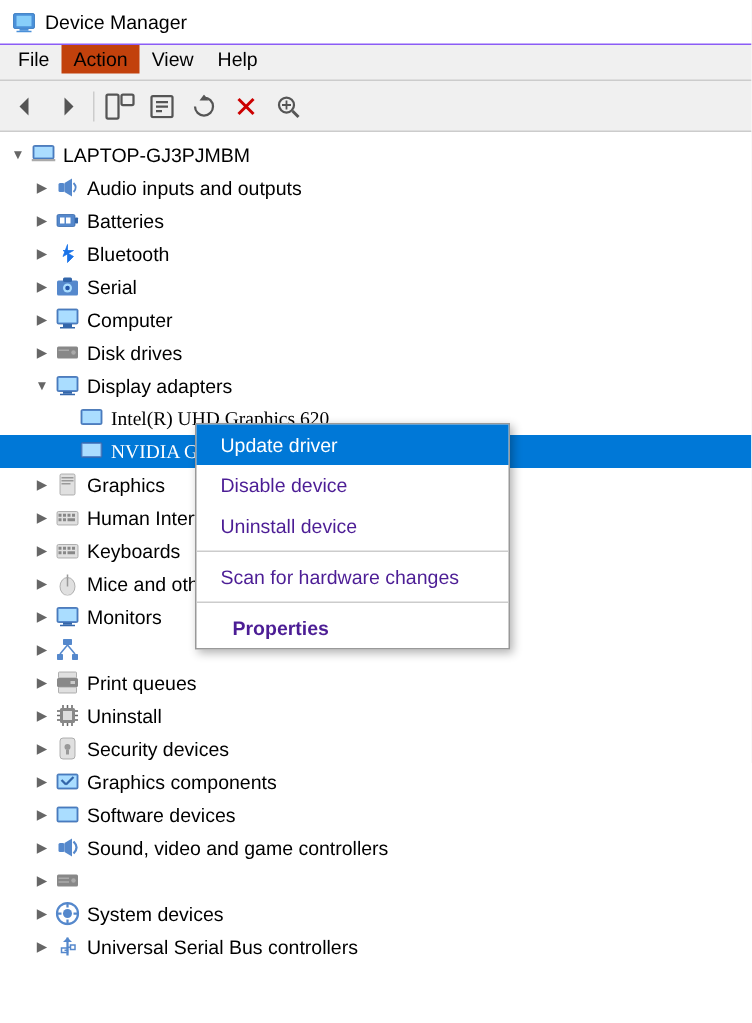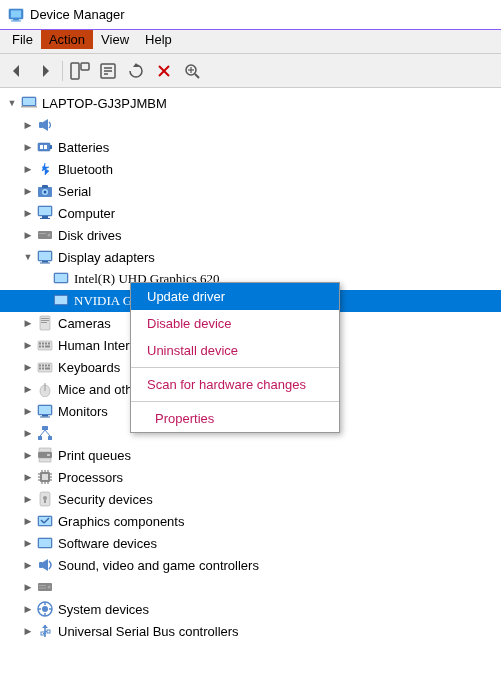--- a/index.html
+++ b/index.html
@@ -115,24 +115,24 @@
       width: 210px;
       background: #fff;
       border: 1px solid #999;
       box-shadow: 2px 2px 6px rgba(0,0,0,0.3);
       z-index: 100;
     }
     .ctx-item {
       padding: 6px 16px;
       font-size: 13px;
       cursor: pointer;
-      color: #be185d;
+      color: #4c1d95;
     }
     .ctx-item.highlighted { background: #0078d7; color: #fff; }
-    .ctx-item.bold { font-weight: normal; padding-left: 24px; }
+    .ctx-item.bold { font-weight: bold; padding-left: 24px; }
     .ctx-separator { height: 1px; background: #ccc; margin: 3px 0; }
   </style>
 </head>
 <body>
 
 <div class="title-bar">
   <span class="title-bar-icon">
     <svg width="16" height="16" viewBox="0 0 16 16">
       <rect x="1" y="2" width="14" height="10" rx="1" fill="#4a90d9" stroke="#2a70b9" stroke-width="0.5"></rect>
       <rect x="3" y="3.5" width="10" height="7" fill="#87cefa"></rect>
@@ -215,20 +215,21 @@
 
     <div class="tree-item indent-1">
       <span class="expand-icon">▶</span>
       <span class="tree-icon">
         <svg width="16" height="16" viewBox="0 0 16 16">
           <rect x="2" y="5" width="4" height="6" rx="1" fill="#5588cc"></rect>
           <polygon points="6,5 11,2 11,14 6,11" fill="#5588cc"></polygon>
           <path d="M12 5 Q15 8 12 11" fill="none" stroke="#5588cc" stroke-width="1.2"></path>
         </svg>
       </span>
+      <span class="tree-label">Audio inputs and outputs</span>
     </div>
 
     <div class="tree-item indent-1">
       <span class="expand-icon">▶</span>
       <span class="tree-icon">
         <svg width="16" height="16" viewBox="0 0 16 16">
           <rect x="1" y="4" width="12" height="8" rx="1" fill="#5588cc" stroke="#3366aa" stroke-width="0.5"></rect>
           <rect x="13" y="6" width="2" height="4" rx="0.5" fill="#3366aa"></rect>
           <rect x="3" y="6" width="3" height="4" fill="#fff"></rect>
           <rect x="7" y="6" width="3" height="4" fill="#fff"></rect>
@@ -323,21 +324,21 @@
     <div class="tree-item indent-1">
       <span class="expand-icon">▶</span>
       <span class="tree-icon">
         <svg width="16" height="16" viewBox="0 0 16 16">
           <rect x="3" y="1" width="10" height="14" rx="1" fill="#e0e0e0" stroke="#999" stroke-width="0.5"></rect>
           <rect x="4" y="3" width="8" height="1" fill="#999"></rect>
           <rect x="4" y="5" width="8" height="1" fill="#999"></rect>
           <rect x="4" y="7" width="6" height="1" fill="#999"></rect>
         </svg>
       </span>
-      <span class="tree-label">Cameras</span>
+      <span class="tree-label">Graphics</span>
     </div>
 
     <div class="tree-item indent-1">
       <span class="expand-icon">▶</span>
       <span class="tree-icon">
         <svg width="16" height="16" viewBox="0 0 16 16">
           <rect x="1" y="4" width="14" height="9" rx="1" fill="#e0e0e0" stroke="#999" stroke-width="0.5"></rect>
           <rect x="2" y="5.5" width="2" height="2" fill="#888"></rect>
           <rect x="5" y="5.5" width="2" height="2" fill="#888"></rect>
           <rect x="8" y="5.5" width="2" height="2" fill="#888"></rect>
@@ -431,21 +432,21 @@
           <line x1="8" y1="13" x2="8" y2="15" stroke="#666" stroke-width="1"></line>
           <line x1="11" y1="13" x2="11" y2="15" stroke="#666" stroke-width="1"></line>
           <line x1="1" y1="5" x2="3" y2="5" stroke="#666" stroke-width="1"></line>
           <line x1="1" y1="8" x2="3" y2="8" stroke="#666" stroke-width="1"></line>
           <line x1="1" y1="11" x2="3" y2="11" stroke="#666" stroke-width="1"></line>
           <line x1="13" y1="5" x2="15" y2="5" stroke="#666" stroke-width="1"></line>
           <line x1="13" y1="8" x2="15" y2="8" stroke="#666" stroke-width="1"></line>
           <line x1="13" y1="11" x2="15" y2="11" stroke="#666" stroke-width="1"></line>
         </svg>
       </span>
-      <span class="tree-label">Processors</span>
+      <span class="tree-label">Uninstall</span>
     </div>
 
     <div class="tree-item indent-1">
       <span class="expand-icon">▶</span>
       <span class="tree-icon">
         <svg width="16" height="16" viewBox="0 0 16 16">
           <rect x="3" y="1" width="10" height="14" rx="2" fill="#e0e0e0" stroke="#999" stroke-width="0.5"></rect>
           <circle cx="8" cy="7" r="2" fill="#999"></circle>
           <rect x="7" y="9" width="2" height="3" fill="#999"></rect>
         </svg>

